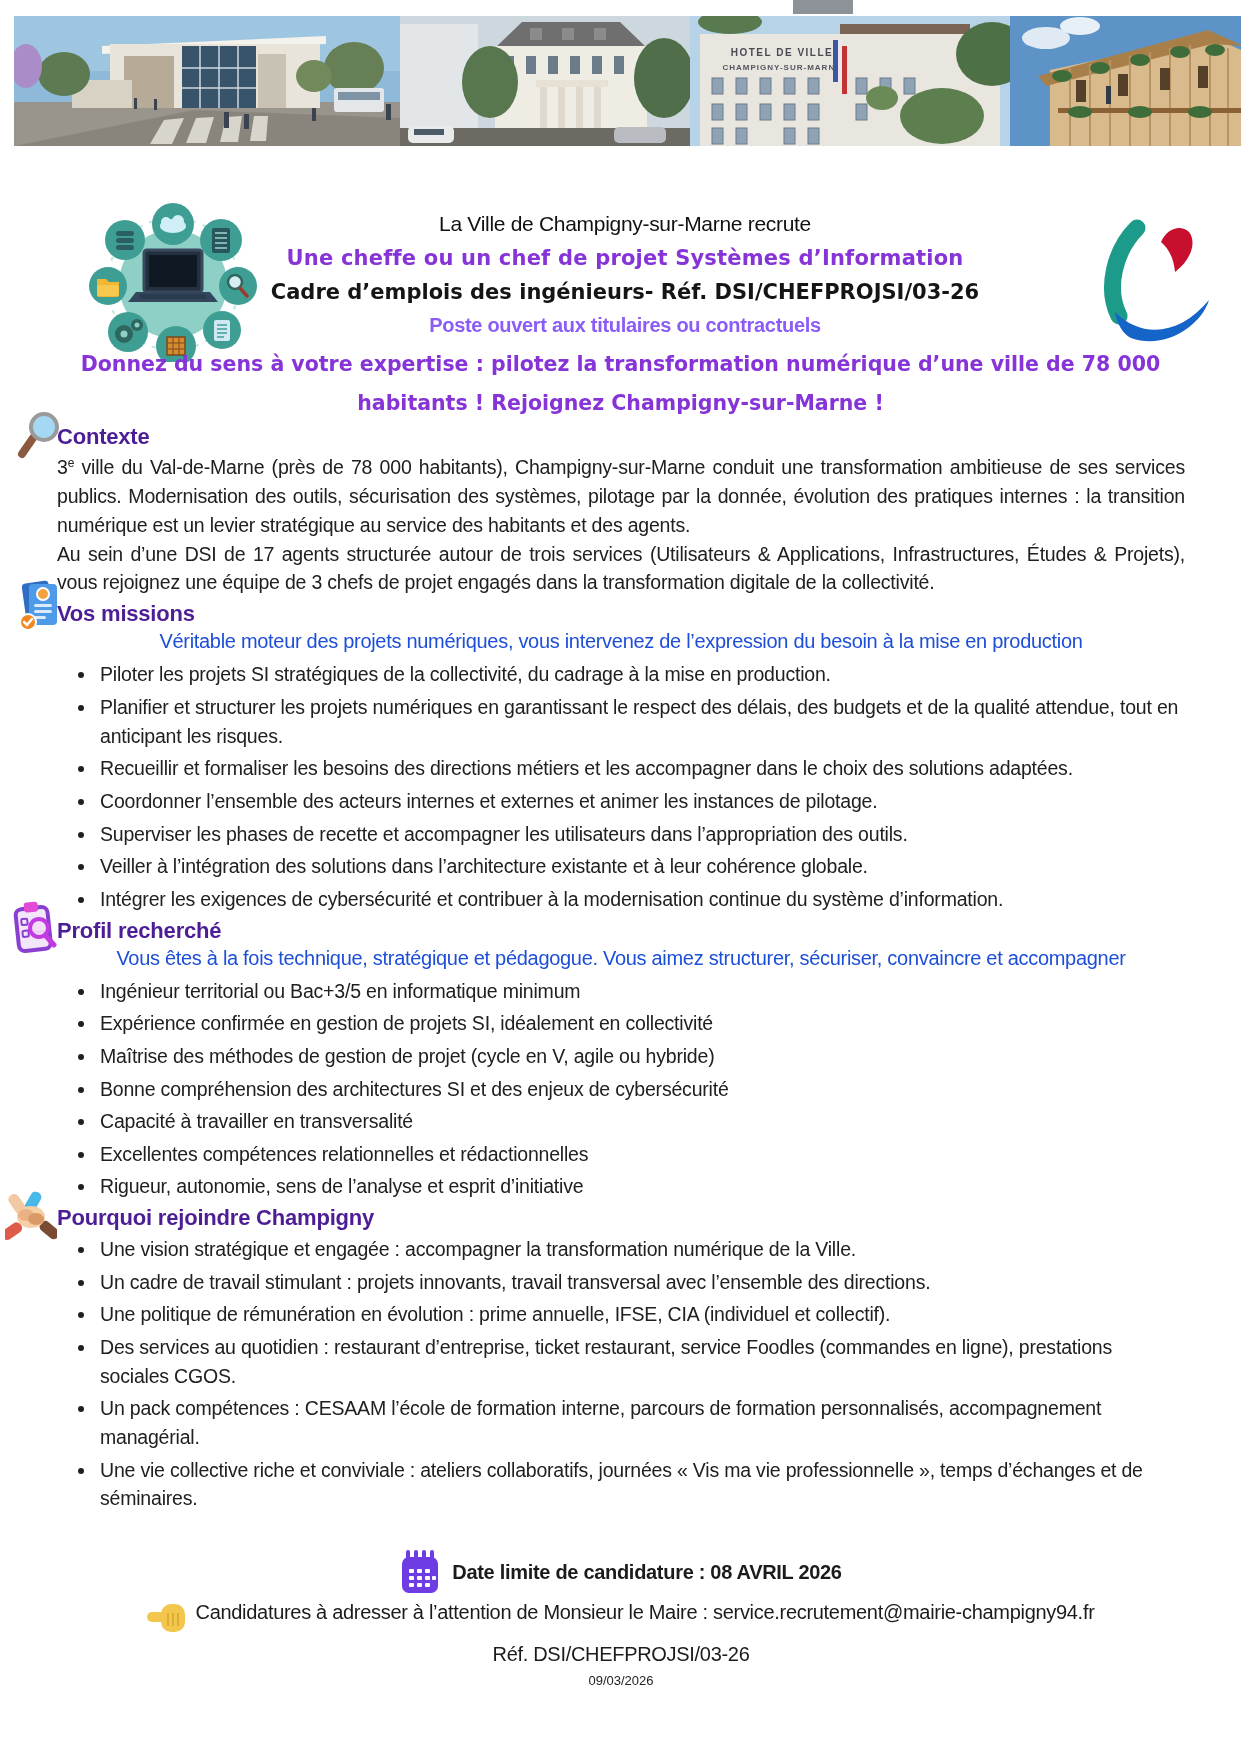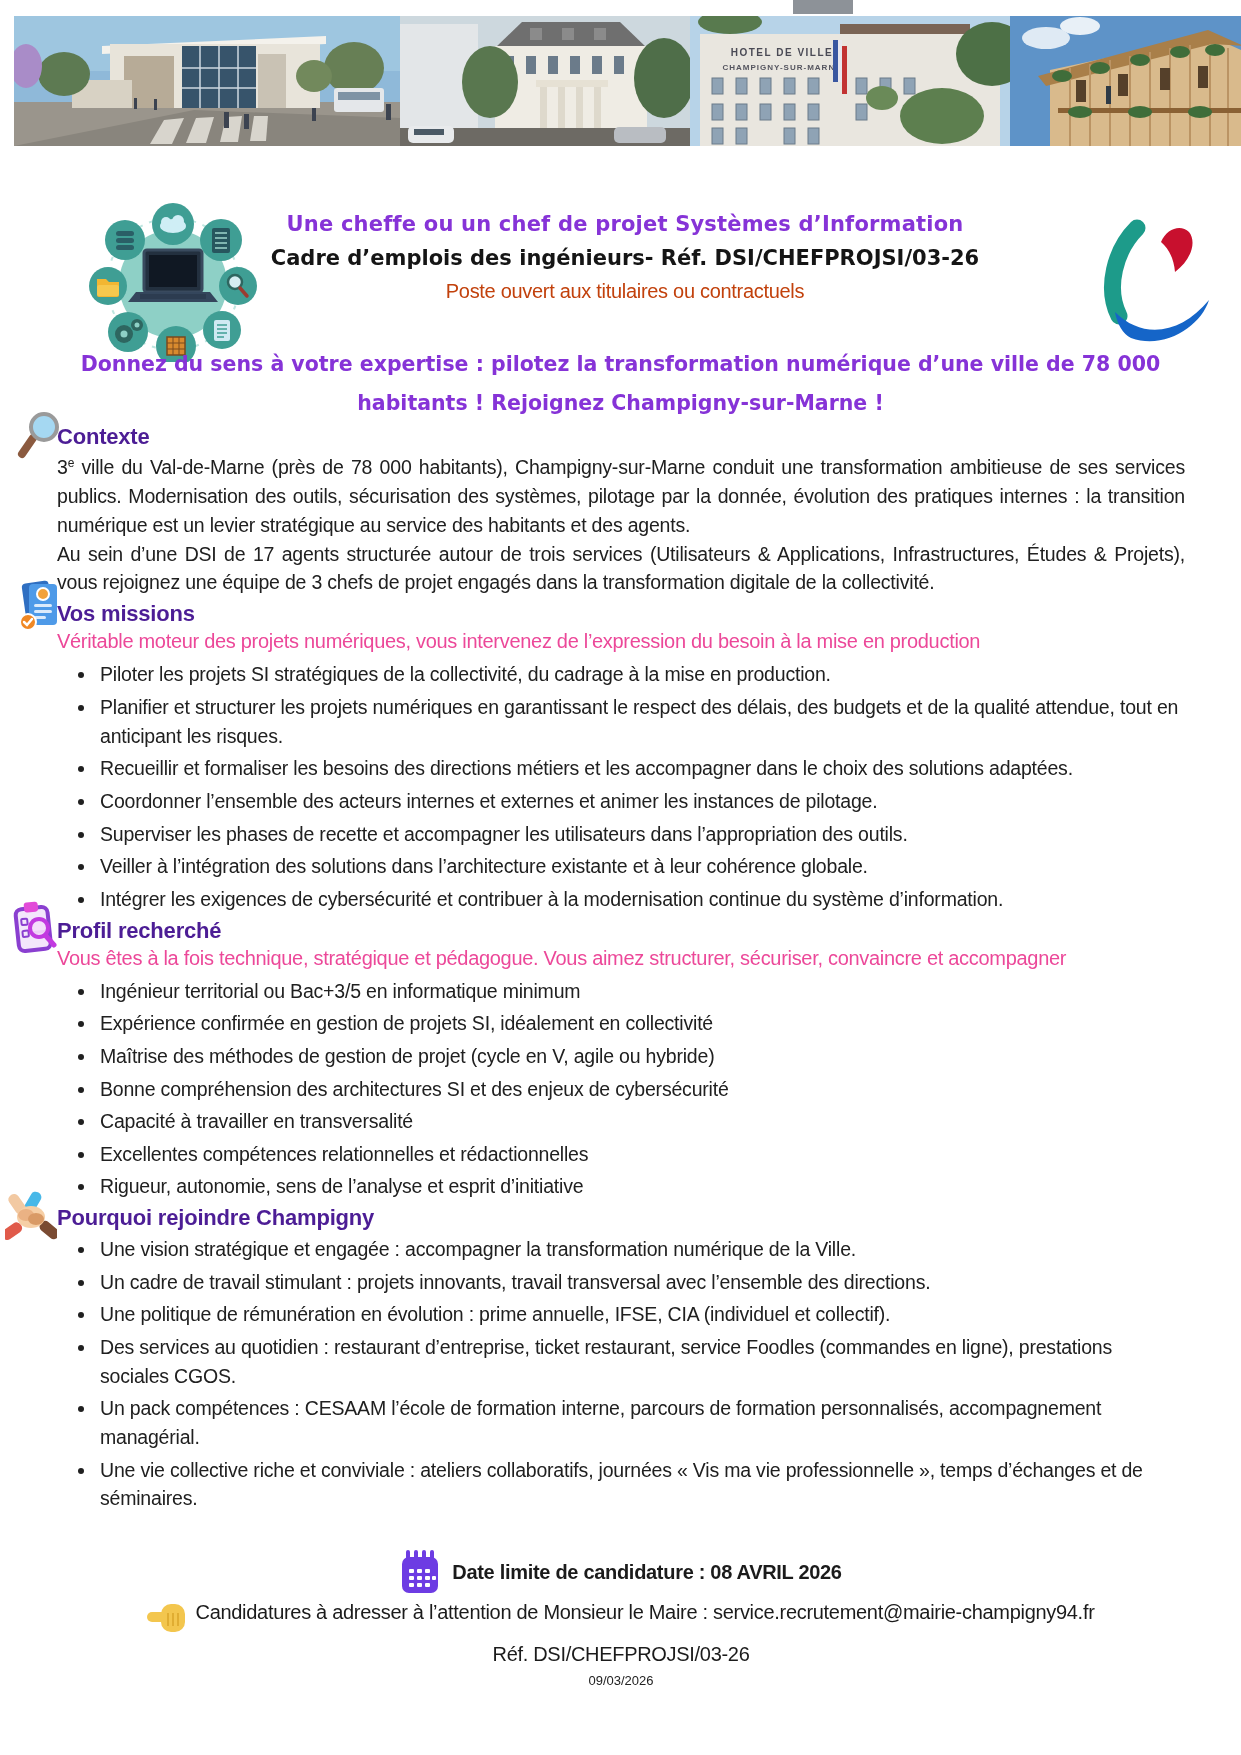--- a/index.html
+++ b/index.html
@@ -26,21 +26,21 @@
   
   .logo-tech { position: absolute; left: 88px; top: 202px; }
   .logo-e    { position: absolute; right: 28px; top: 212px; }
   .header-text {
     position: absolute; left: 255px; top: 212px; width: 740px;
     text-align: center;
   }
   .ht-line1 { font-size: 21px; color: #111; margin-bottom: 10px; letter-spacing: -0.3px; }
   .ht-line2 { font-family: "DejaVu Sans", sans-serif; font-weight: bold; font-size: 21px; color: #8633d7; margin-bottom: 10px; letter-spacing: 0.2px; }
   .ht-line3 { font-family: "DejaVu Sans", sans-serif; font-weight: bold; font-size: 21px; color: #151515; margin-bottom: 10px; }
-  .ht-line4 { font-size: 20px; color: #c2410c; letter-spacing: -0.3px; }
+  .ht-line4 { font-size: 20px; color: #8b5cf6; letter-spacing: -0.3px; font-weight: bold; }
 
   
   .tagline {
     position: absolute; left: 60px; top: 352px; width: 1121px;
     text-align: center; color: #8633d7;
     font-family: "DejaVu Sans", sans-serif; font-weight: bold;
     font-size: 20.5px;
   }
   .tagline .tl { display: block; margin-bottom: 15px; }
 
@@ -52,21 +52,21 @@
   .section-head h2 {
     display: inline-block; margin: 0;
     font-size: 22px; font-weight: bold; color: #4c1d95; letter-spacing: -0.2px;
   }
   .section-icon { position: absolute; }
   .icon-contexte { left: -40px; top: -16px; }
   .icon-missions { left: -40px; top: -24px; }
   .icon-profil   { left: -48px; top: -18px; }
   .icon-pourquoi { left: -52px; top: -14px; }
 
-  .section-sub { color: #ec4899; font-size: 20px; margin: 2px 0 7px 0; letter-spacing: -0.3px; }
+  .section-sub { color: #1d4ed8; font-size: 20px; margin: 2px 0 7px 0; letter-spacing: -0.3px; text-align: center; }
 
   p.body-text {
     margin: 0; font-size: 19.5px; line-height: 1.48;
     text-align: justify; letter-spacing: -0.2px; color: #202020;
   }
   p.body-text sup { font-size: 12px; }
 
   ul.bullets {
     margin: 4px 0 0 0; padding: 0 0 0 40px;
     font-size: 19.5px; line-height: 1.47; letter-spacing: -0.2px; color: #202020;
@@ -287,20 +287,21 @@
         <line x1="129" y1="131" x2="139" y2="131"></line>
         <line x1="129" y1="135" x2="136" y2="135"></line>
       </g>
     <rect x="56" y="48" width="58" height="42" rx="3" fill="#23303f" stroke="#394a5e" stroke-width="3"></rect>
     <rect x="61" y="53" width="48" height="32" fill="#101823"></rect>
     <polygon points="48,90 122,90 130,100 40,100" fill="#34465c"></polygon>
     <rect x="52" y="92" width="66" height="5" fill="#2c3c50"></rect>
   </svg>
 
   <div class="header-text">
+    <div class="ht-line1">La Ville de Champigny-sur-Marne recrute</div>
     <div class="ht-line2">Une cheffe ou un chef de projet Systèmes d’Information</div>
     <div class="ht-line3">Cadre d’emplois des ingénieurs- Réf. DSI/CHEFPROJSI/03-26</div>
     <div class="ht-line4">Poste ouvert aux titulaires ou contractuels</div>
   </div>
 
   <svg class="logo-e" width="140" height="135" viewBox="0 0 140 135">
     <path d="M64 16 C 42 38, 32 76, 46 104" stroke="#1d9b8a" stroke-width="17" fill="none" stroke-linecap="round"></path>
     <path d="M88 30 C 94 16, 108 12, 116 20 C 124 30, 118 48, 102 60 C 101 47, 96 37, 88 30 Z" fill="#c8102e"></path>
     <path d="M42 100 C 70 128, 108 122, 136 88 C 128 114, 92 138, 58 126 C 50 122, 44 112, 42 100 Z" fill="#1565c8"></path>
   </svg>

